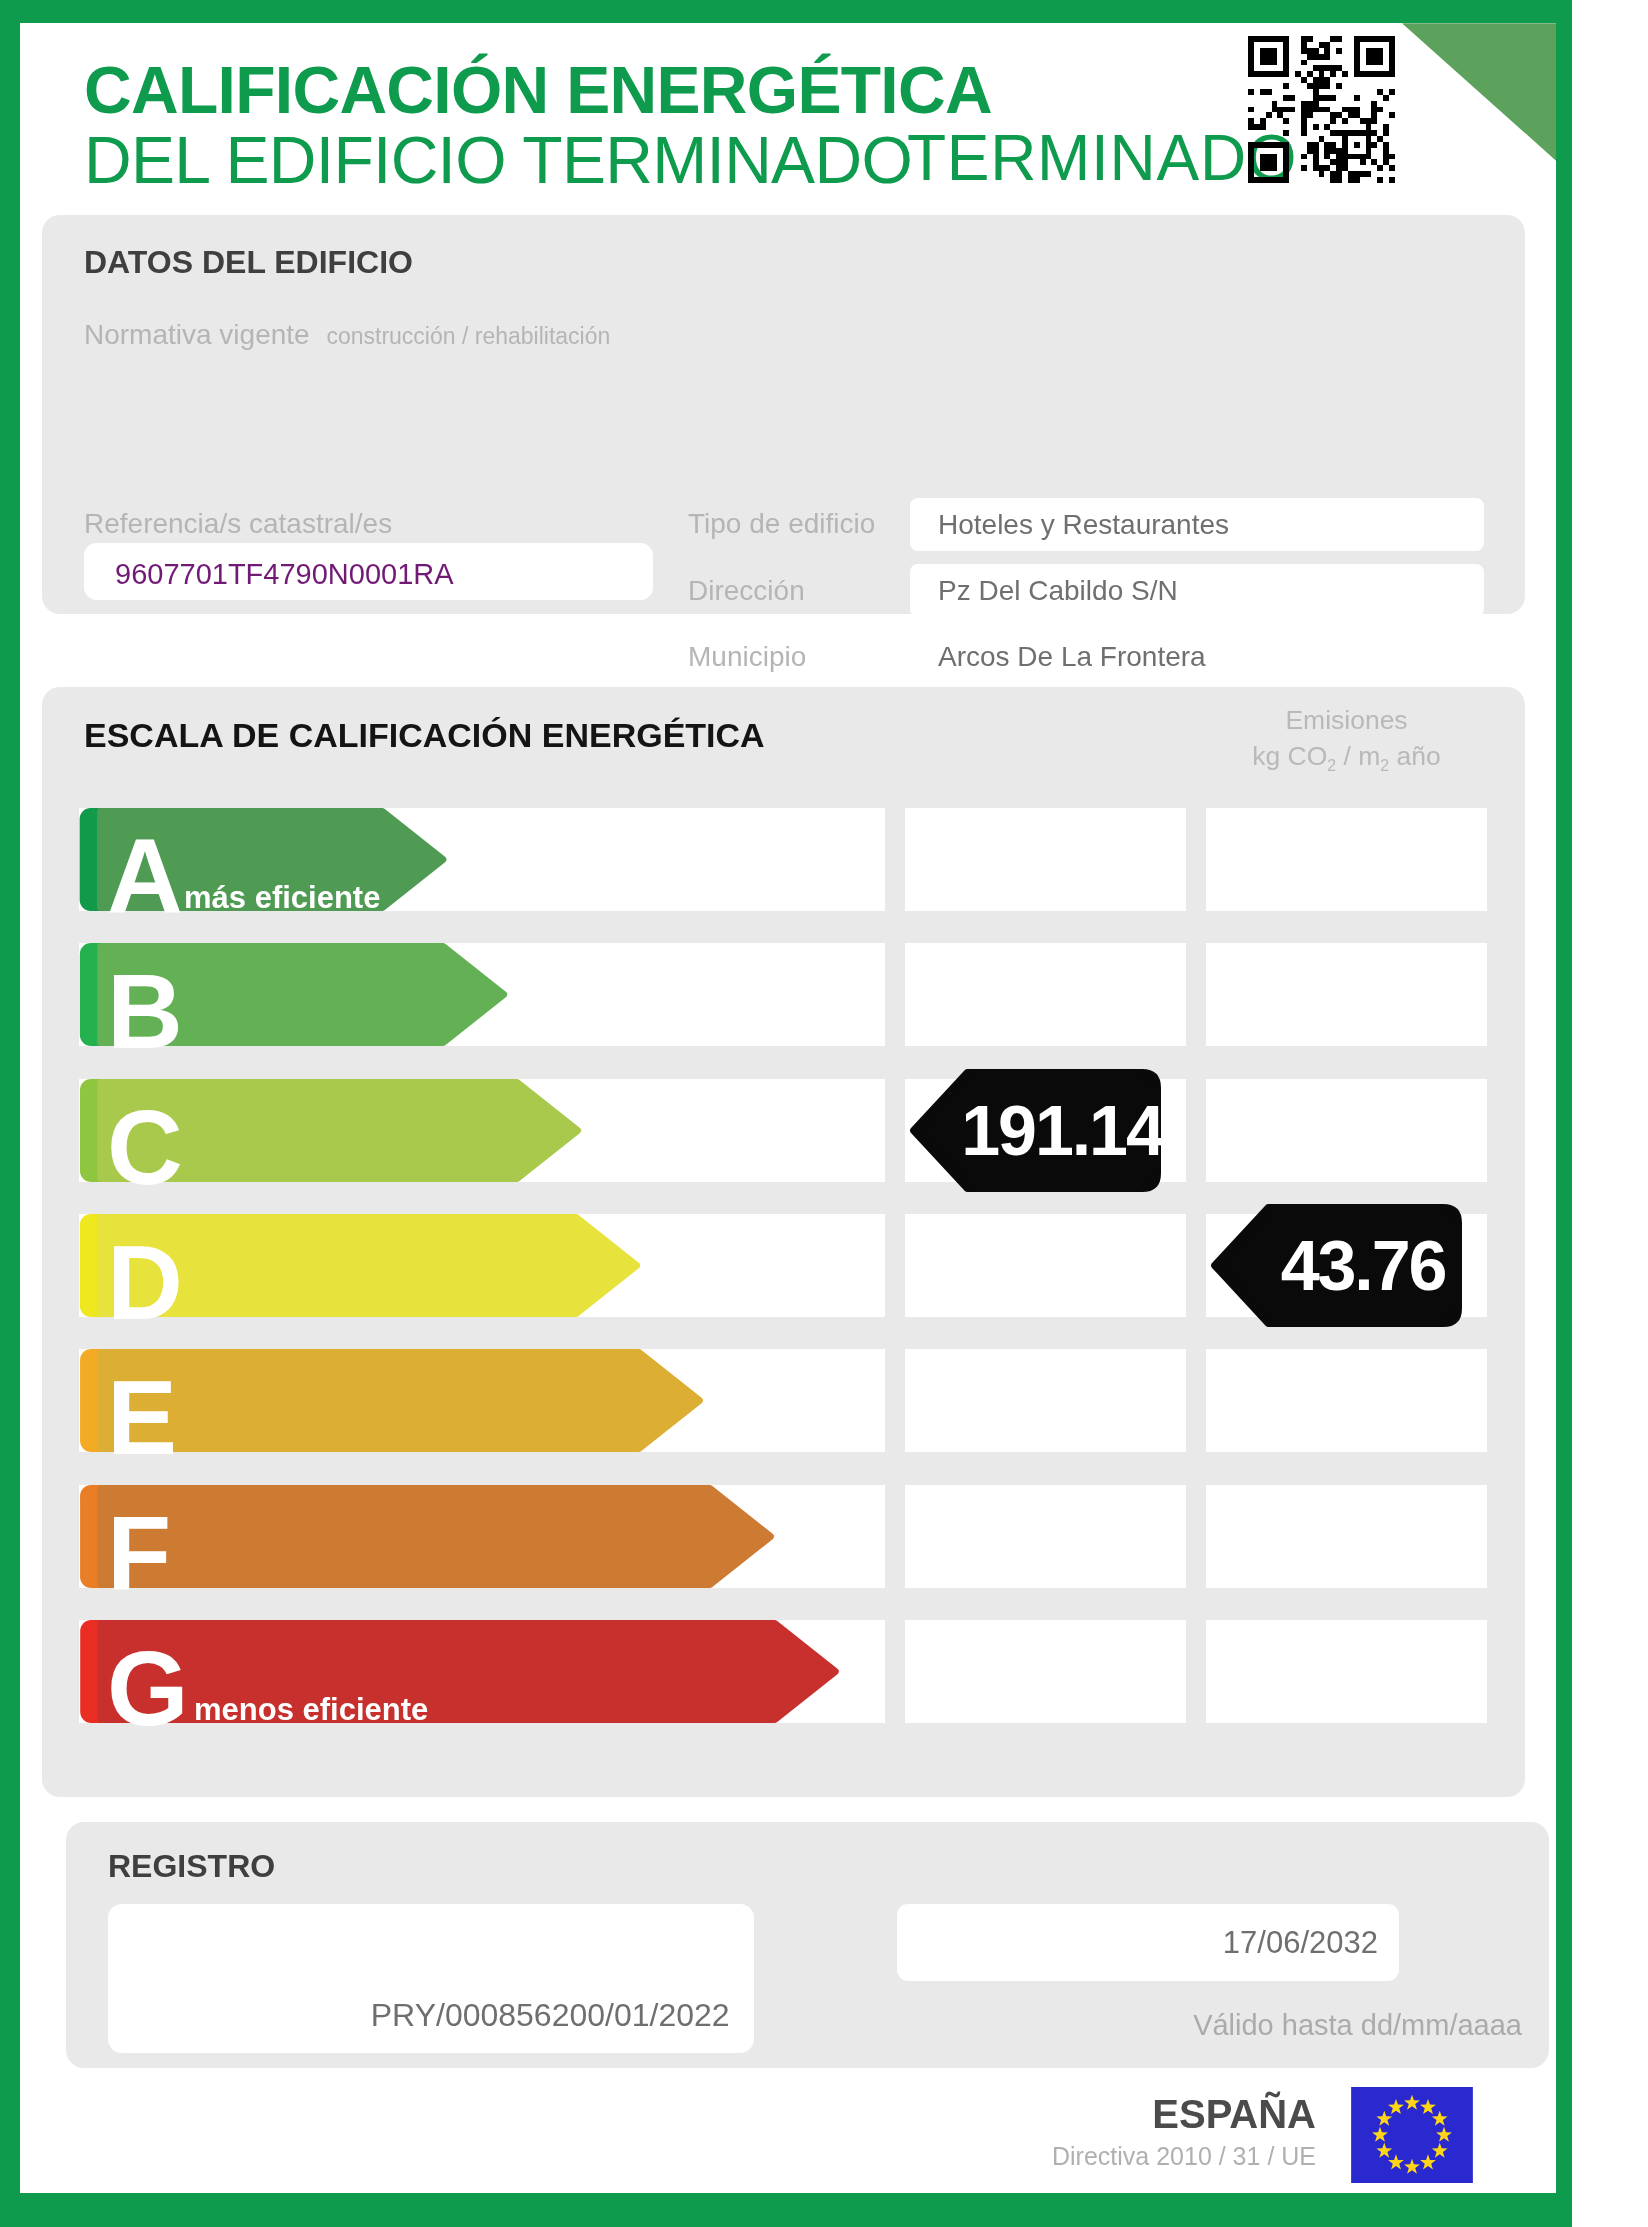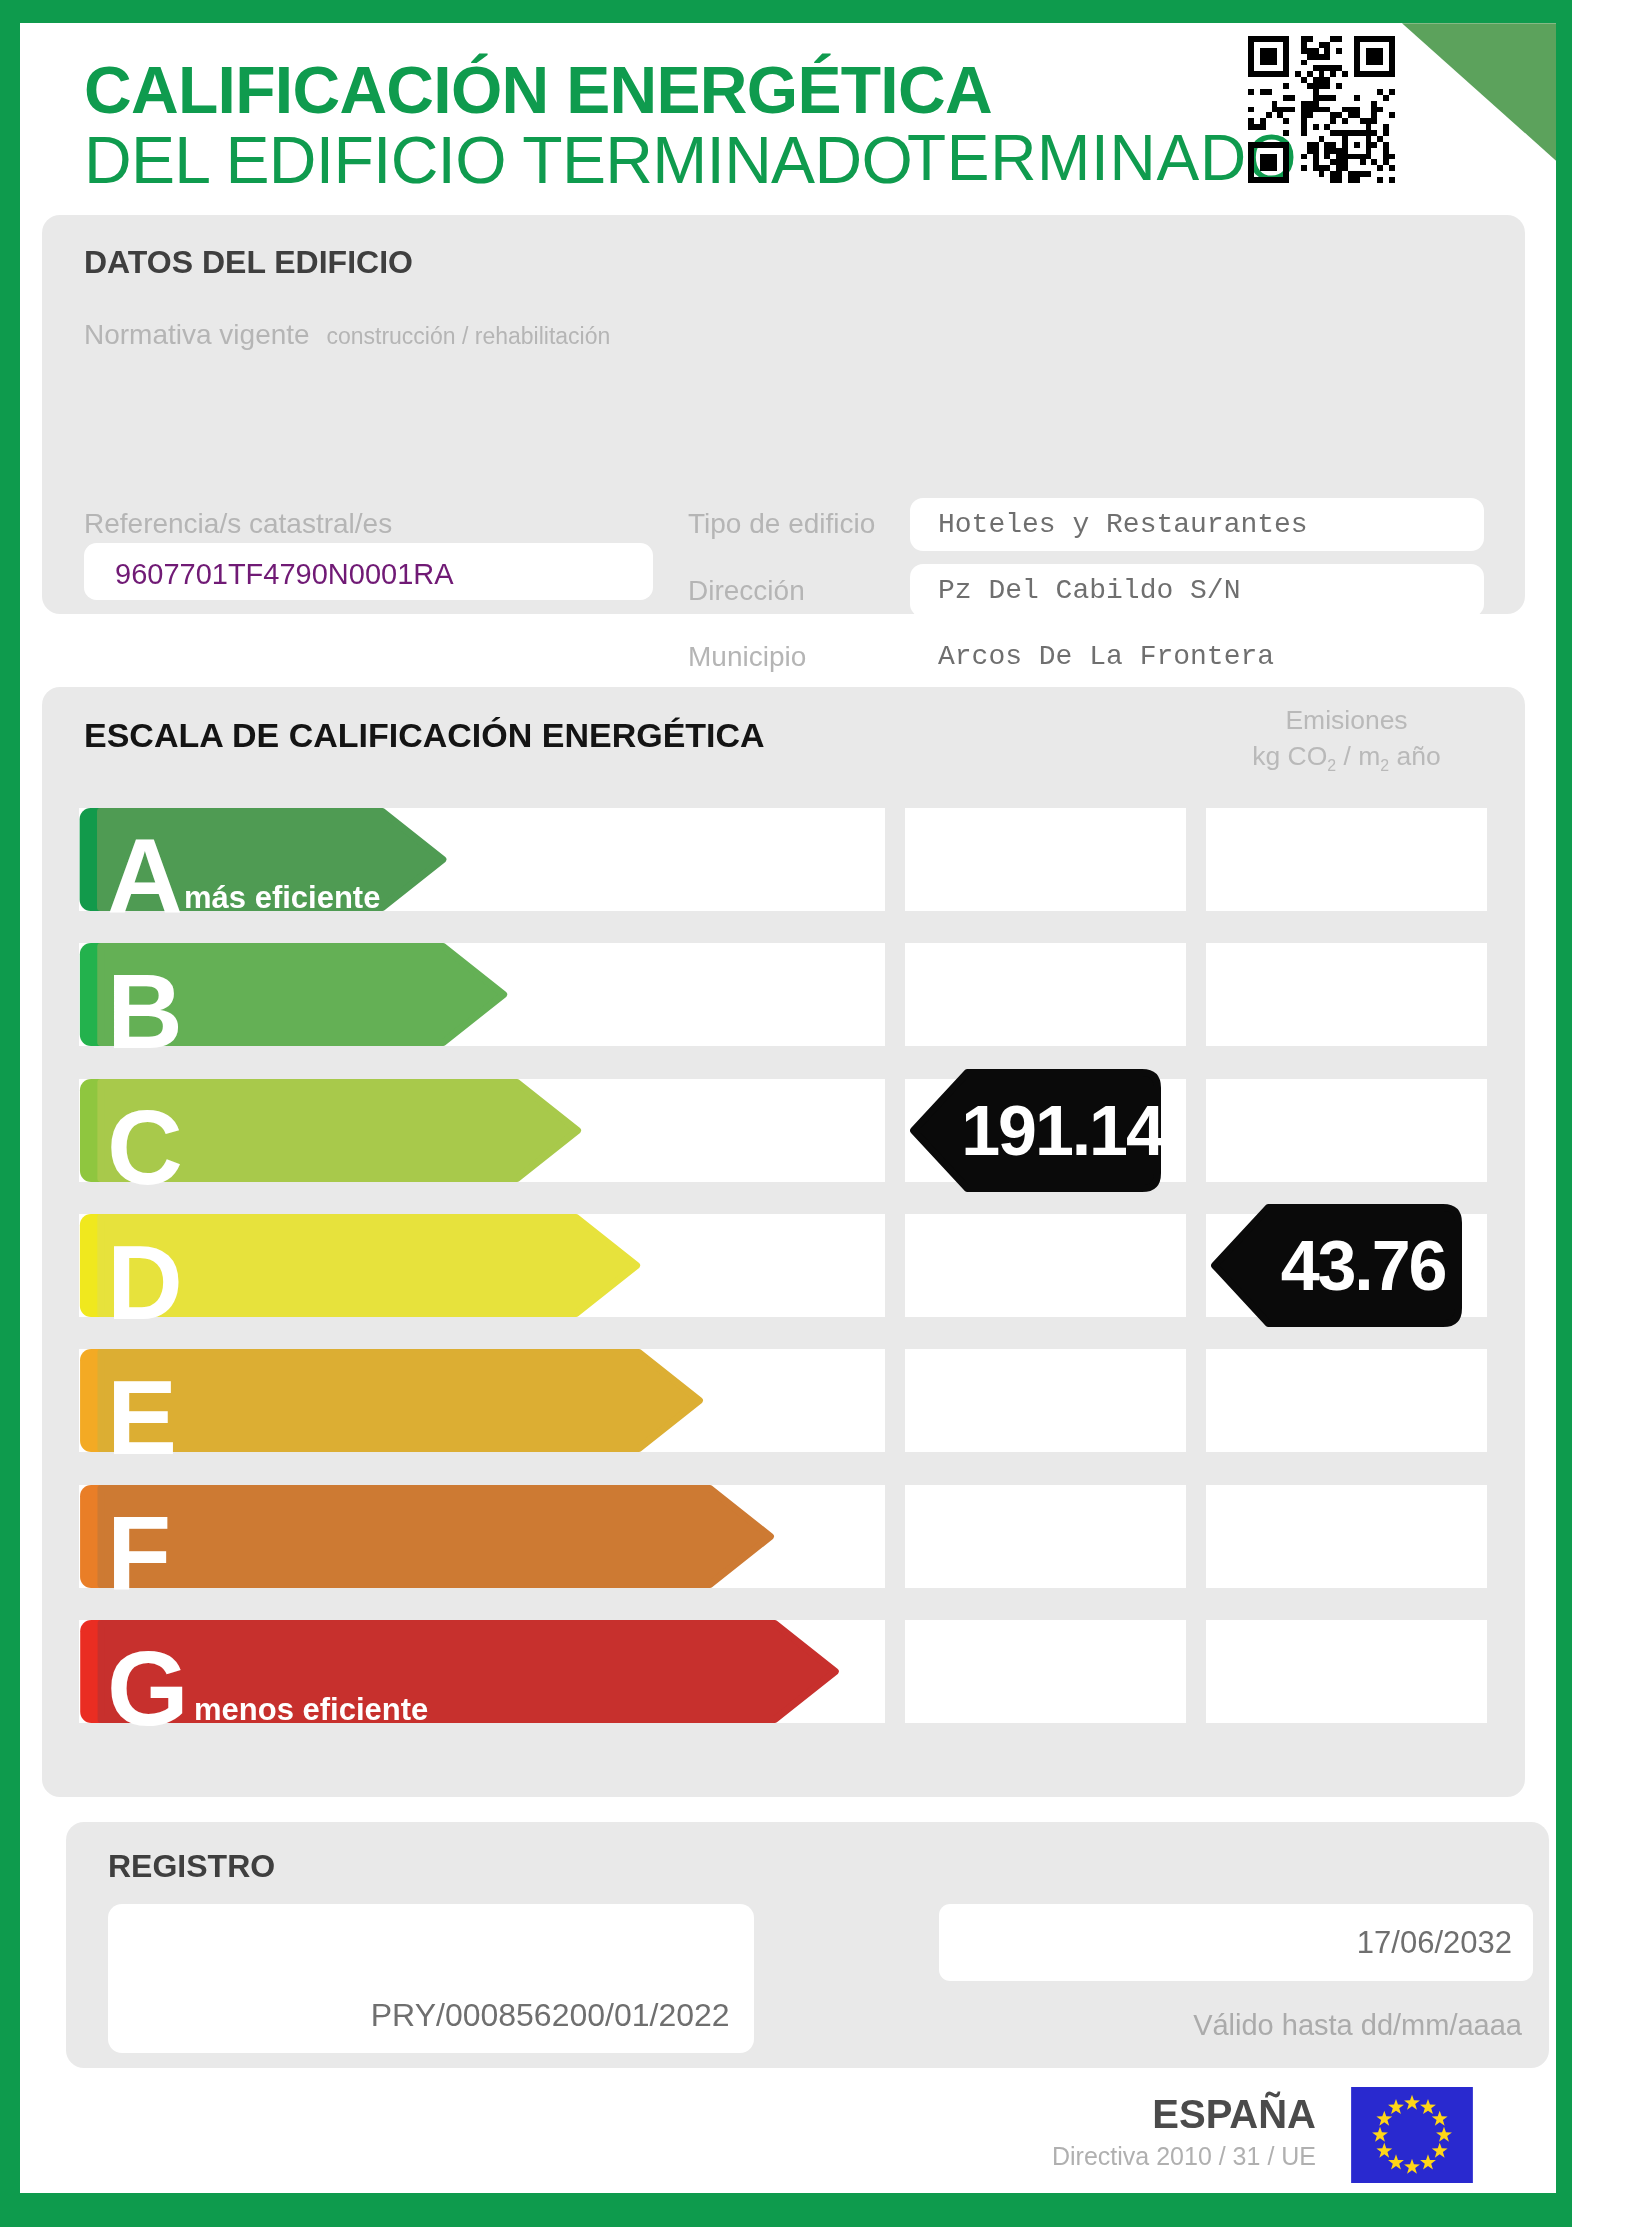--- a/index.html
+++ b/index.html
@@ -33,38 +33,38 @@
   .lbl{color:#b5b5b5;line-height:1;white-space:nowrap;}
   .norm-label{position:absolute;left:42px;top:106px;font-size:28px;}
   .norm-sublabel{font-size:23px;margin-left:9px;}
   .white-box{position:absolute;background:#ffffff;border-radius:12.6px;}
   .norm-box{left:42px;top:141px;width:569px;height:138px;}
   .norm-value{position:absolute;left:31px;top:28px;font-size:29px;color:#767676;white-space:nowrap;}
   .ref-label{position:absolute;left:42px;top:295px;font-size:28px;}
   .ref-box{left:42px;top:328px;width:569px;height:57px;}
   .ref-value{position:absolute;left:31px;top:15.4px;font-size:29px;color:#701a75;white-space:nowrap;}
   .field-label{position:absolute;left:646px;font-size:28px;color:#b5b5b5;line-height:1;white-space:nowrap;}
-  .field-box{left:868px;width:574px;height:53px;border-radius:13px;font-family:Liberation Mono, monospace;}
+  .field-box{left:868px;width:574px;height:53px;border-radius:8px;}
   .field-value{position:absolute;left:28px;top:13.3px;font-size:28px;color:#6f6f6f;line-height:1;white-space:nowrap;}
   
   .col-header{position:absolute;top:15.4px;width:281px;text-align:center;color:#b9b9b9;
     font-size:26.5px;line-height:36px;}
   .col-header sub{font-size:60%;}
   .scale-row-track{position:absolute;left:37px;width:806px;height:103px;background:#ffffff;}
   .scale-cell{position:absolute;width:281px;height:103px;background:#ffffff;}
   .band{position:absolute;left:37px;height:103px;}
   .band-letter{position:absolute;left:28px;bottom:-17.5px;font-size:105px;font-weight:bold;color:#ffffff;line-height:1;}
   .band-label{position:absolute;bottom:-2.1px;font-size:31px;font-weight:bold;color:#ffffff;line-height:1;white-space:nowrap;}
   .tag{position:absolute;width:253px;height:123px;}
   .tag-value{position:absolute;left:59px;top:0;width:190px;height:123px;display:flex;align-items:center;justify-content:center;
     font-size:70px;font-weight:bold;color:#ffffff;letter-spacing:-2.1px;}
   
   .reg-box-left{left:42px;top:82px;width:646px;height:149px;border-radius:14px;}
   .reg-number{position:absolute;right:24.4px;bottom:19.5px;font-size:32px;color:#6f6f6f;white-space:nowrap;}
-  .reg-box-right{left:873px;top:82px;width:594px;height:77px;border-radius:11.2px;}
+  .reg-box-right{left:831px;top:82px;width:502px;height:77px;border-radius:11.2px;}
   .reg-date{position:absolute;right:21px;top:21px;font-size:31px;color:#6f6f6f;white-space:nowrap;}
   .reg-valido{position:absolute;left:873px;top:187px;width:583px;text-align:right;font-size:29px;color:#ababab;white-space:nowrap;}
   
   .footer-country{position:absolute;left:977px;top:2094px;width:339px;text-align:right;
     font-size:40px;font-weight:bold;color:#4b4b4b;line-height:1;white-space:nowrap;}
   .footer-directive{position:absolute;left:977px;top:2144px;width:339px;text-align:right;
     font-size:25px;color:#b0b0b0;line-height:1;white-space:nowrap;}
   .eu-flag{position:absolute;left:1351px;top:2087px;width:122px;height:96px;}
 </style>
 </head>

